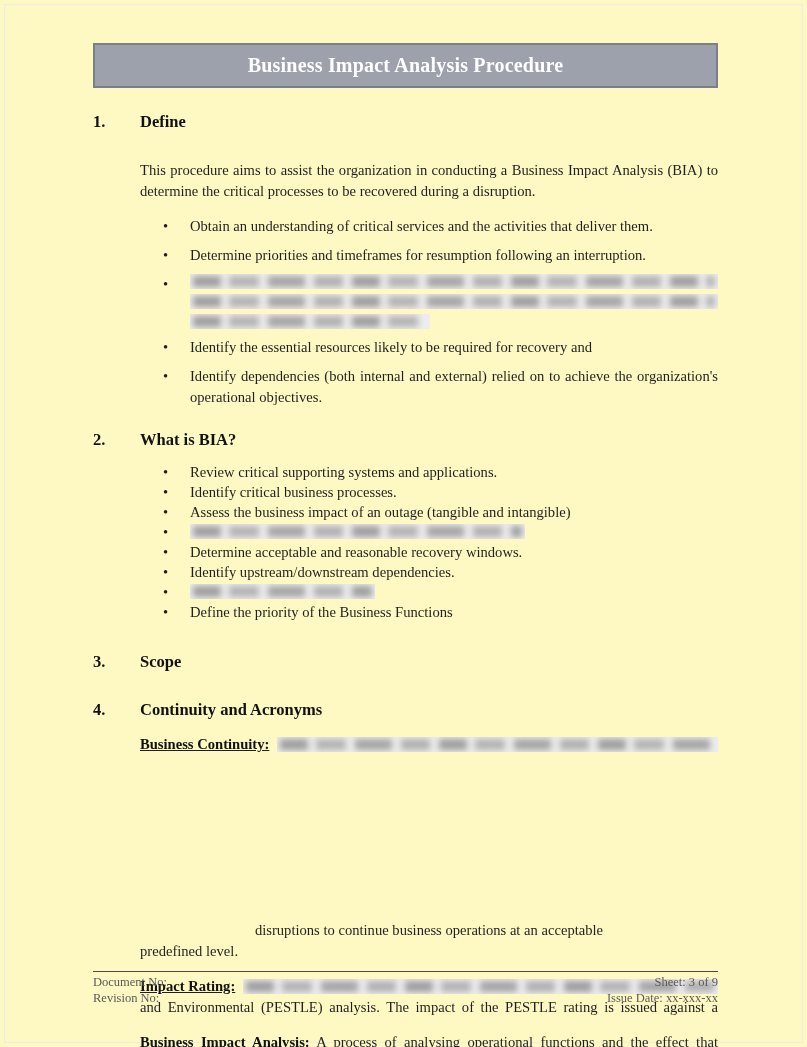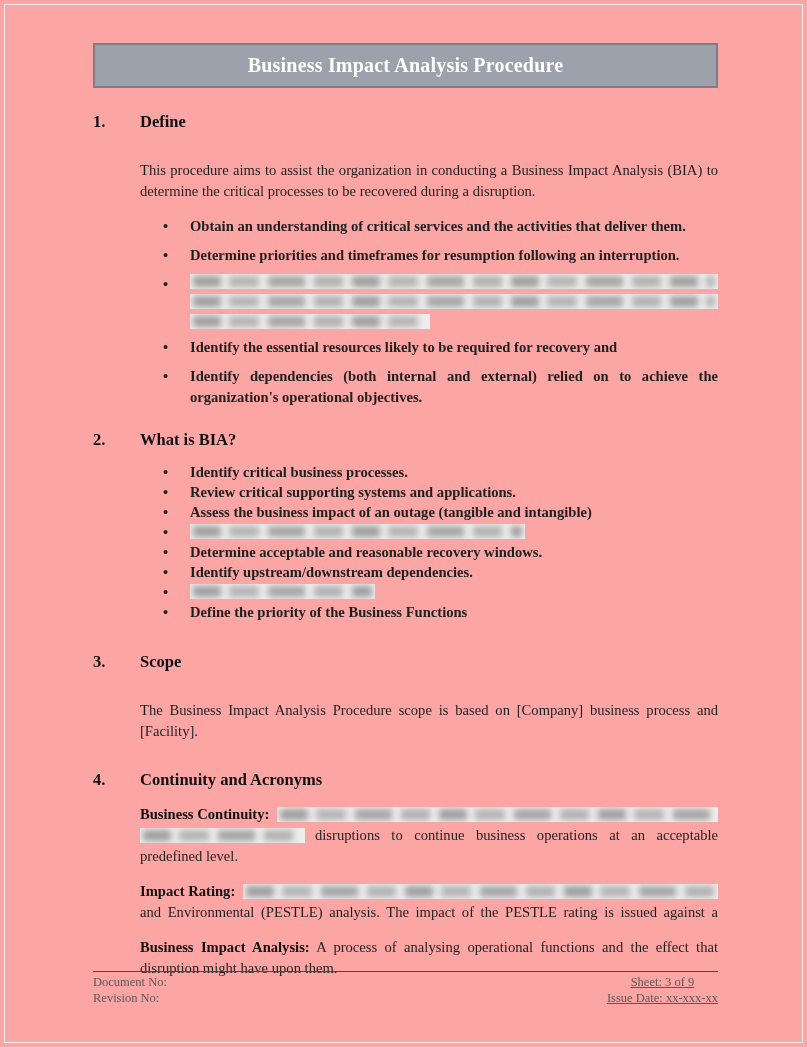--- a/index.html
+++ b/index.html
@@ -1,20 +1,20 @@
 <!DOCTYPE html>
 <html><head>
 <meta charset="utf-8">
 <style>
   html, body { margin: 0; padding: 0; background: #ffffff; }
   .page {
     position: relative;
     width: 807px;
     height: 1047px;
-    background: #fca5a5;
+    background: #fef9c3;
     font-family: "Liberation Serif", serif;
     color: #1f1f1f;
     overflow: hidden;
   }
   .page-edge {
     position: absolute;
     inset: 4px;
     border: 1px solid #ececec;
     pointer-events: none;
   }
@@ -58,21 +58,20 @@
     font-size: 14.6px;
     line-height: 21px;
     text-align: justify;
   }
   ul.bullets {
     list-style: none;
     margin: 14px 0 0 47px;
     padding: 0;
     font-size: 14.6px;
     line-height: 21px;
-    font-weight: bold;
   }
   ul.bullets li {
     position: relative;
     padding-left: 50px;
     text-align: justify;
     margin-bottom: 8px;
   }
   ul.bullets li::before {
     content: "\2022";
     position: absolute;
@@ -99,42 +98,42 @@
       rgba(95,95,95,0.40) 36px 66px, rgba(95,95,95,0)    66px 75px,
       rgba(95,95,95,0.50) 75px 112px, rgba(95,95,95,0)   112px 121px,
       rgba(95,95,95,0.42) 121px 150px, rgba(95,95,95,0)  150px 159px);
     filter: blur(3px);
   }
   .redact-multi { display: block; }
   .redact-multi .redact { display: block; margin-bottom: 5px; }
   
   .def { margin: 14px 0 0 47px; font-size: 14.6px; line-height: 21px; }
   .def b { color: #111111; }
-  .def-line-flex { display: flex; align-items: center; }
+  .def-line-flex { display: flex; align-items: center; text-decoration: underline; }
   .def-line-flex b { white-space: nowrap; padding-right: 8px; }
   .def-line-flex .redact { flex: 1; }
-  .def-line2 { display: flex; align-items: center; }
+  .def-line2 { display: flex; align-items: center; flex-direction: column; }
   .def-line2 .redact { flex: 0 0 165px; margin-right: 10px; }
   .def-line2 .fill-text { flex: 1; text-align: justify; text-align-last: justify; }
   .just-last { text-align: justify; text-align-last: justify; }
   
   .footer {
     position: absolute;
     left: 93px;
     right: 89px;
     top: 971px;
     border-top: 1px solid #4a4a4a;
     padding-top: 2px;
     display: flex;
     justify-content: space-between;
     font-size: 12.5px;
     line-height: 16px;
     color: #595959;
   }
-  .footer .col-right { text-align: center; text-decoration: underline; }
+  .footer .col-right { text-align: right; }
 </style>
 </head>
 <body>
 
 <div class="page">
   <div class="page-edge"></div>
 
   <div class="content">
 
     <div class="banner">
@@ -158,35 +157,34 @@
       </li>
       <li>Identify the essential resources likely to be required for recovery and</li>
       <li>Identify dependencies (both internal and external) relied on to achieve the organization's operational objectives.</li>
     </ul>
 
     <div class="heading h2">
       <span class="num">2.</span>
       <span class="title">What is BIA?</span>
     </div>
     <ul class="bullets tight">
+      <li>Review critical supporting systems and applications.</li>
       <li>Identify critical business processes.</li>
-      <li>Review critical supporting systems and applications.</li>
       <li>Assess the business impact of an outage (tangible and intangible)</li>
       <li><span class="redact" style="width:335px;"></span></li>
       <li>Determine acceptable and reasonable recovery windows.</li>
       <li>Identify upstream/downstream dependencies.</li>
       <li><span class="redact" style="width:185px;"></span></li>
       <li>Define the priority of the Business Functions</li>
     </ul>
 
     <div class="heading h3">
       <span class="num">3.</span>
       <span class="title">Scope</span>
     </div>
-    <p class="para">The Business Impact Analysis Procedure scope is based on [Company] business process and [Facility].</p>
 
     <div class="heading h4">
       <span class="num">4.</span>
       <span class="title">Continuity and Acronyms</span>
     </div>
 
     <div class="def">
       <div class="def-line-flex">
         <b>Business Continuity:</b>
         <span class="redact"></span>

